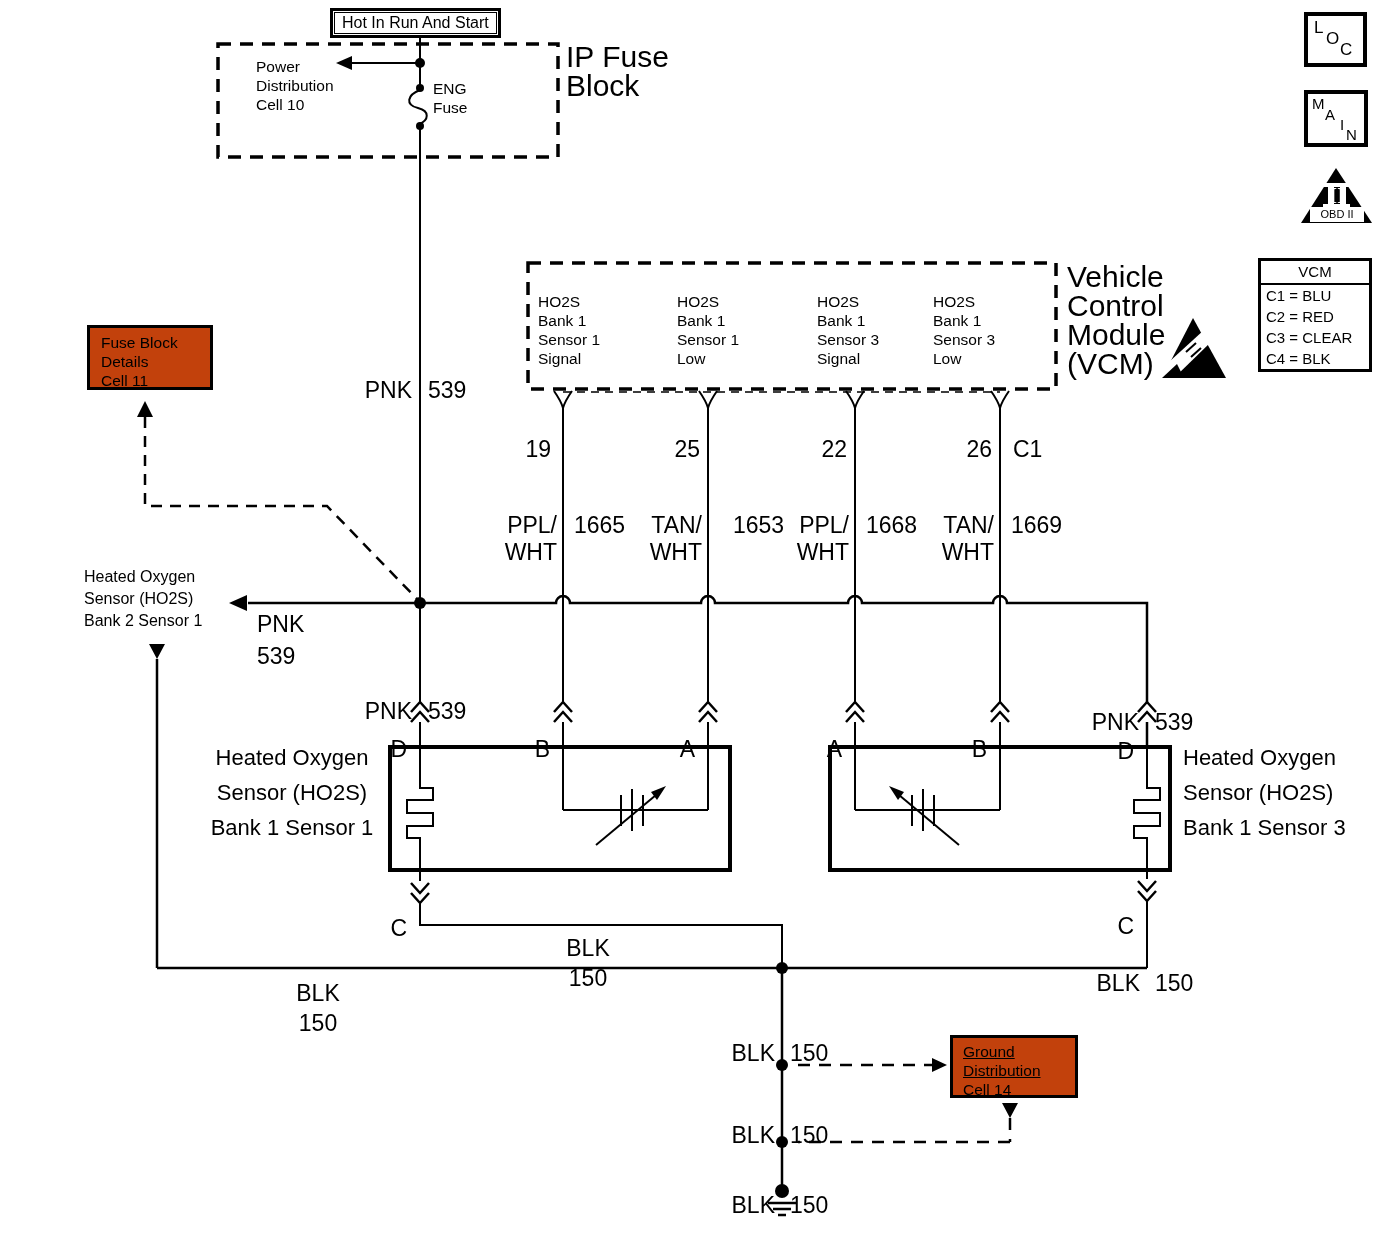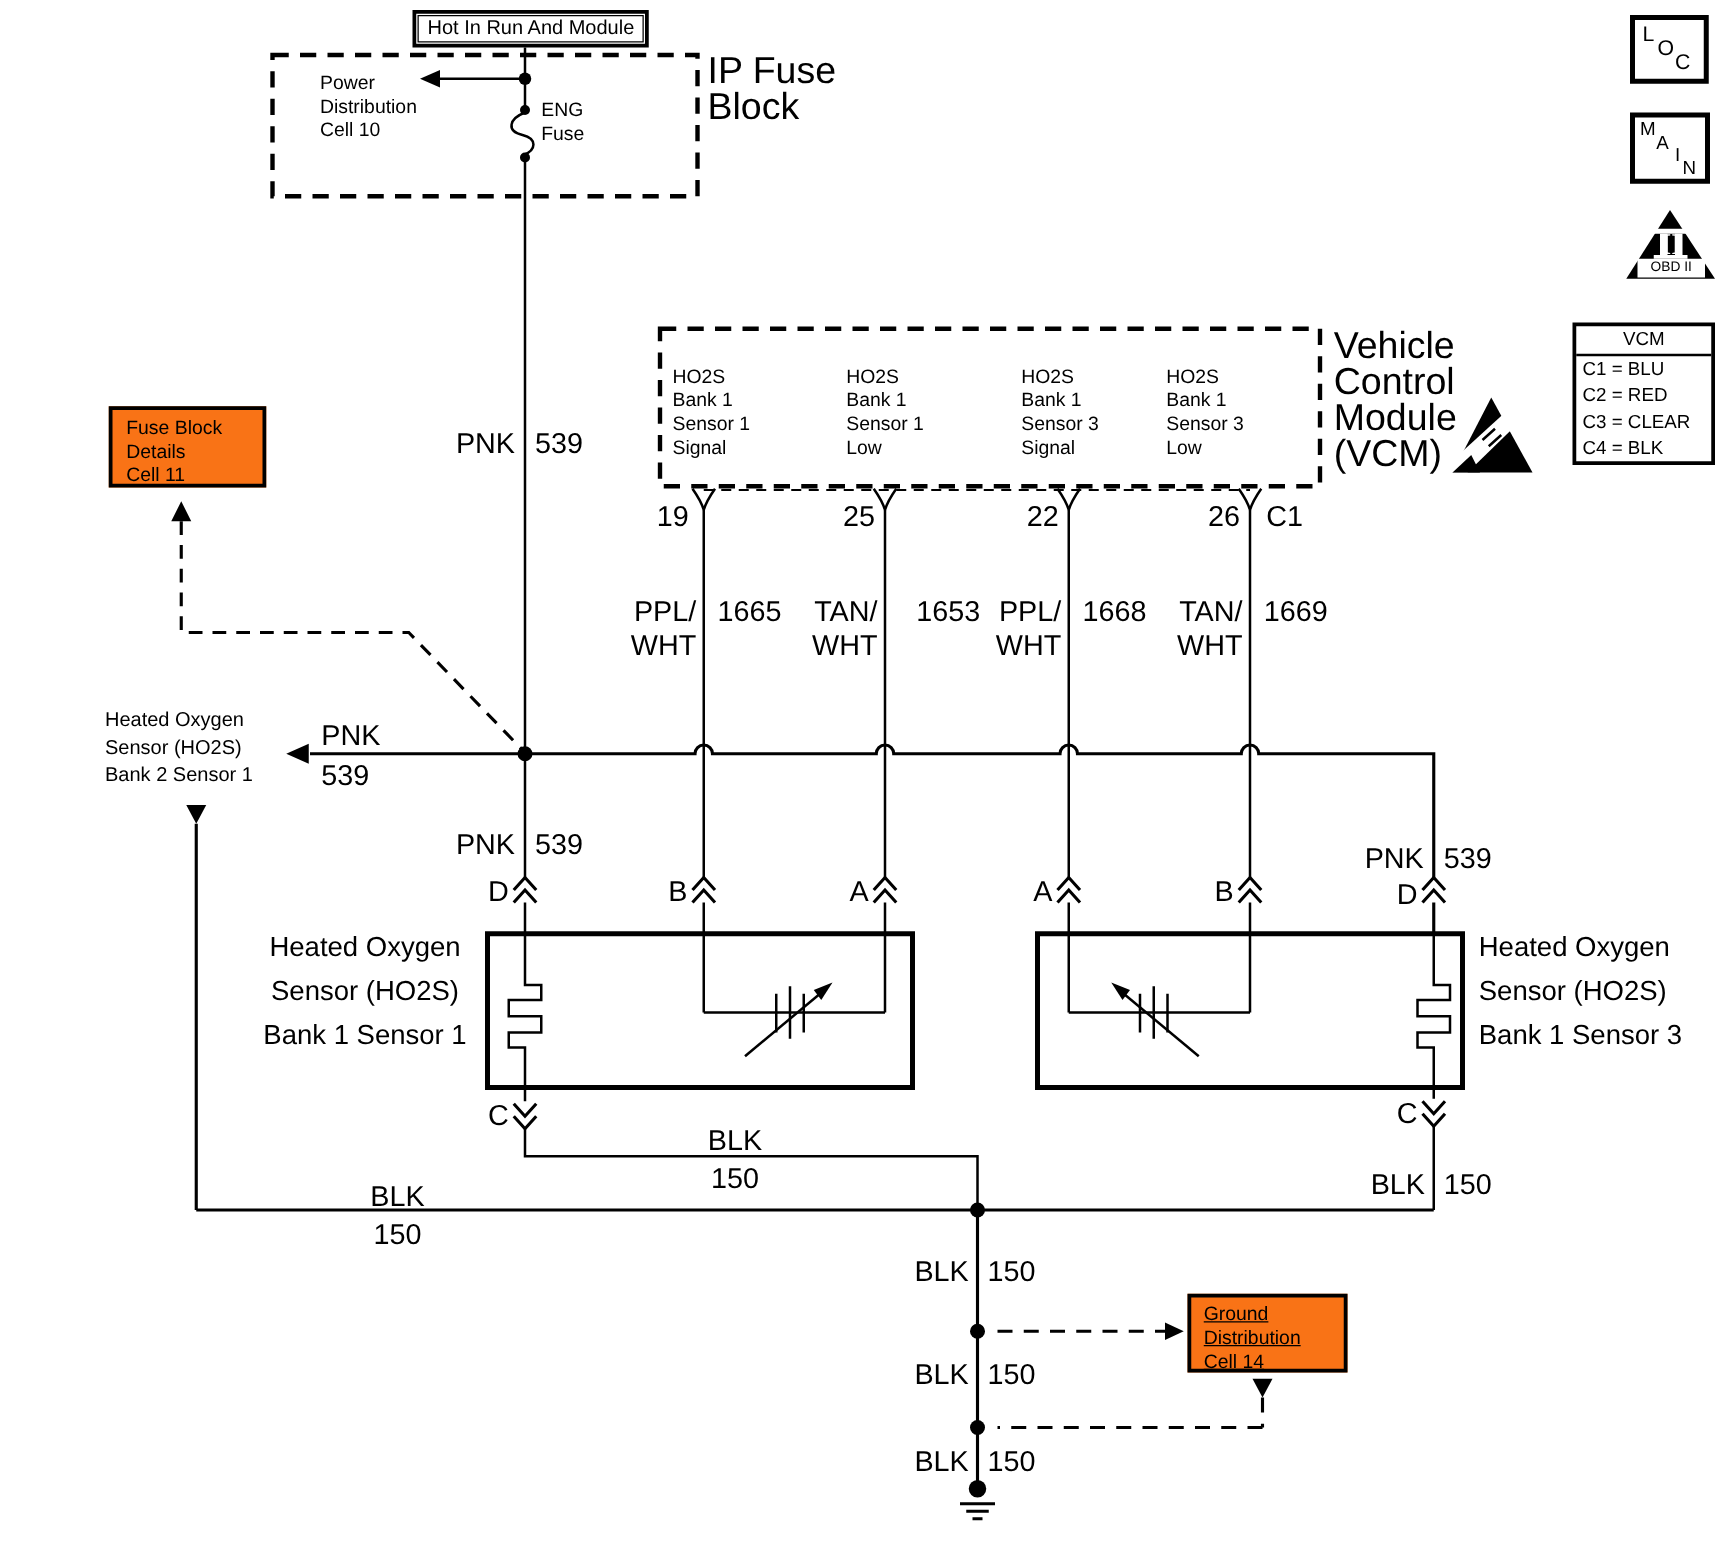--- a/index.html
+++ b/index.html
@@ -4,27 +4,27 @@
 <style>
   html,body{margin:0;padding:0;background:#fff;}
   .canvas{
     position:relative;width:1376px;height:1244px;background:#ffffff;
     font-family:"Liberation Sans", sans-serif;color:#000;overflow:hidden;
   }
   .lbl{position:absolute;white-space:pre-line;}
   .t15{font-size:15.5px;line-height:19px;}
   .t16{font-size:16px;line-height:22px;}
   .t22{font-size:30px;line-height:29px;}
-  .t23{font-size:23px;line-height:27px;}
+  .t23{font-size:23px;line-height:27px;margin-top:36px;}
   .right{text-align:right;}
   .center{text-align:center;}
   .sensor-label{font-size:22px;line-height:35px;}
   .banner-outer{position:absolute;left:330px;top:8px;border:3px solid #000;background:#fff;}
   .banner-inner{border:1px solid #000;margin:1px;padding:1px 7px;font-size:16px;}
-  .refbox{position:absolute;border:3px solid #000;background:#f97316;}
+  .refbox{position:absolute;border:3px solid #000;background:#c2410c;}
   .iconbox{position:absolute;border:4px solid #000;background:#fff;}
   .iconbox span{position:absolute;}
   .legend{position:absolute;left:1258px;top:258px;width:108px;border:3px solid #000;background:#fff;}
   .legend .hdr{text-align:center;font-size:15px;padding:2px 0 3px 0;border-bottom:2px solid #000;}
   .legend .row{font-size:15px;line-height:21px;padding-left:5px;}
   svg{position:absolute;left:0;top:0;}
   .obd-label{position:absolute;left:1310px;top:207px;width:54px;height:15px;background:#fff;
     font-size:11px;text-align:center;line-height:15px;}
 </style>
 </head>
@@ -138,21 +138,21 @@
 
     <g>
       <polygon points="1193,318 1226,378 1162,378" fill="#000"></polygon>
       <polygon points="1158,372 1204,330 1212,341 1174,378 1158,378" fill="#fff"></polygon>
       <polygon points="1162,378 1177,364 1184,378" fill="#000"></polygon>
       <path d="M1186,352 l10,-9 M1191,357 l10,-9 M1196,362 l10,-9" stroke="#000" stroke-width="2" fill="none"></path>
     </g>
   </svg>
 
   <div class="banner-outer">
-    <div class="banner-inner">Hot In Run And Module</div>
+    <div class="banner-inner">Hot In Run And Start</div>
   </div>
 
   <div class="lbl t22" style="left:566px;top:42px;">IP Fuse
 Block</div>
   <div class="lbl t15" style="left:256px;top:57px;">Power
 Distribution
 Cell 10</div>
   <div class="lbl t15" style="left:433px;top:79px;">ENG
 Fuse</div>
 

